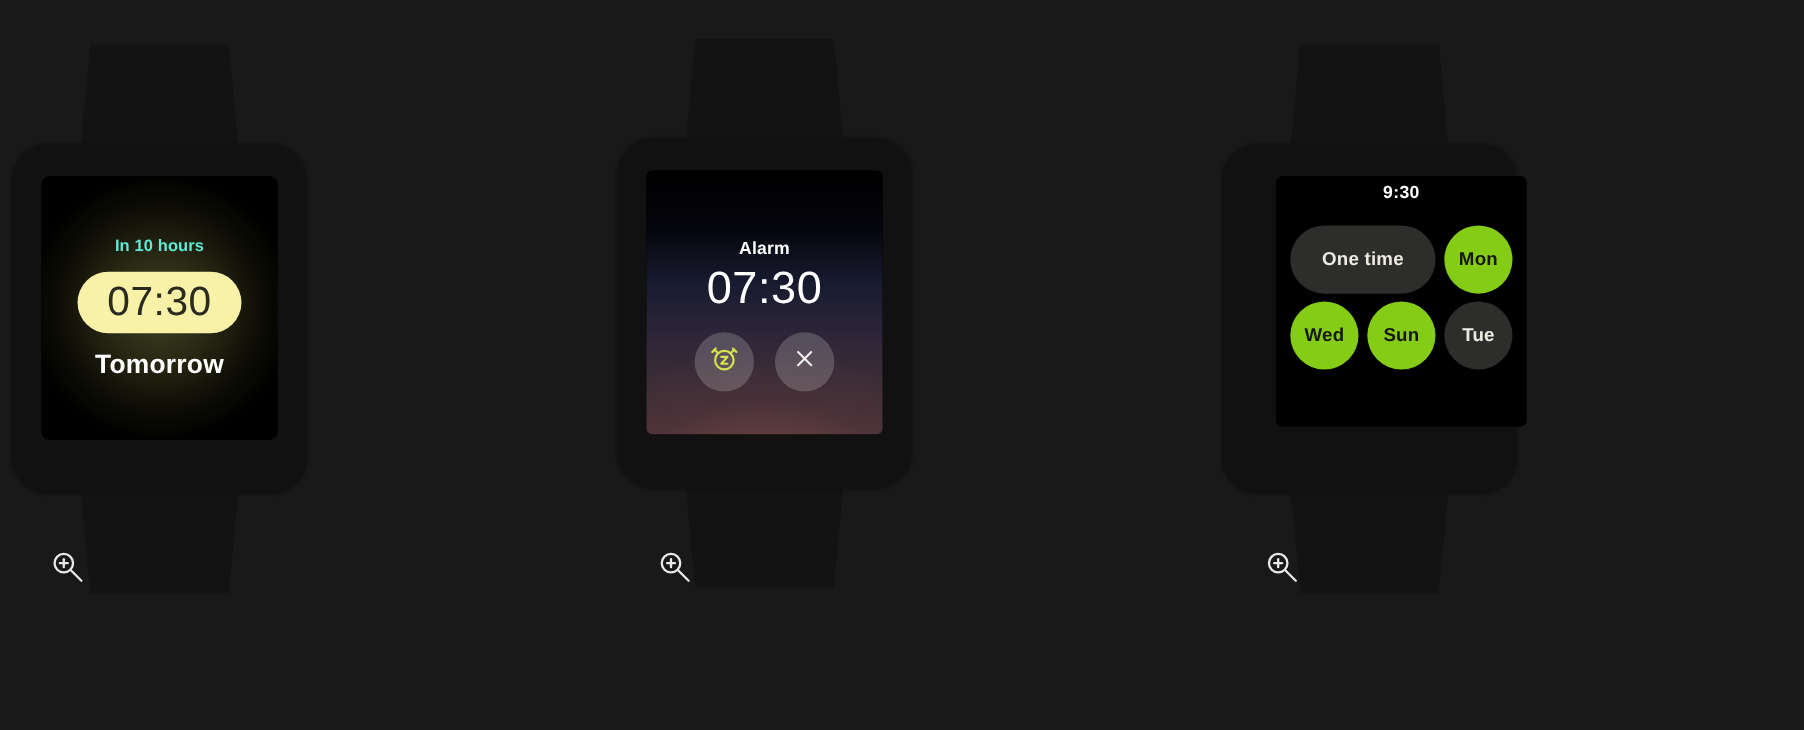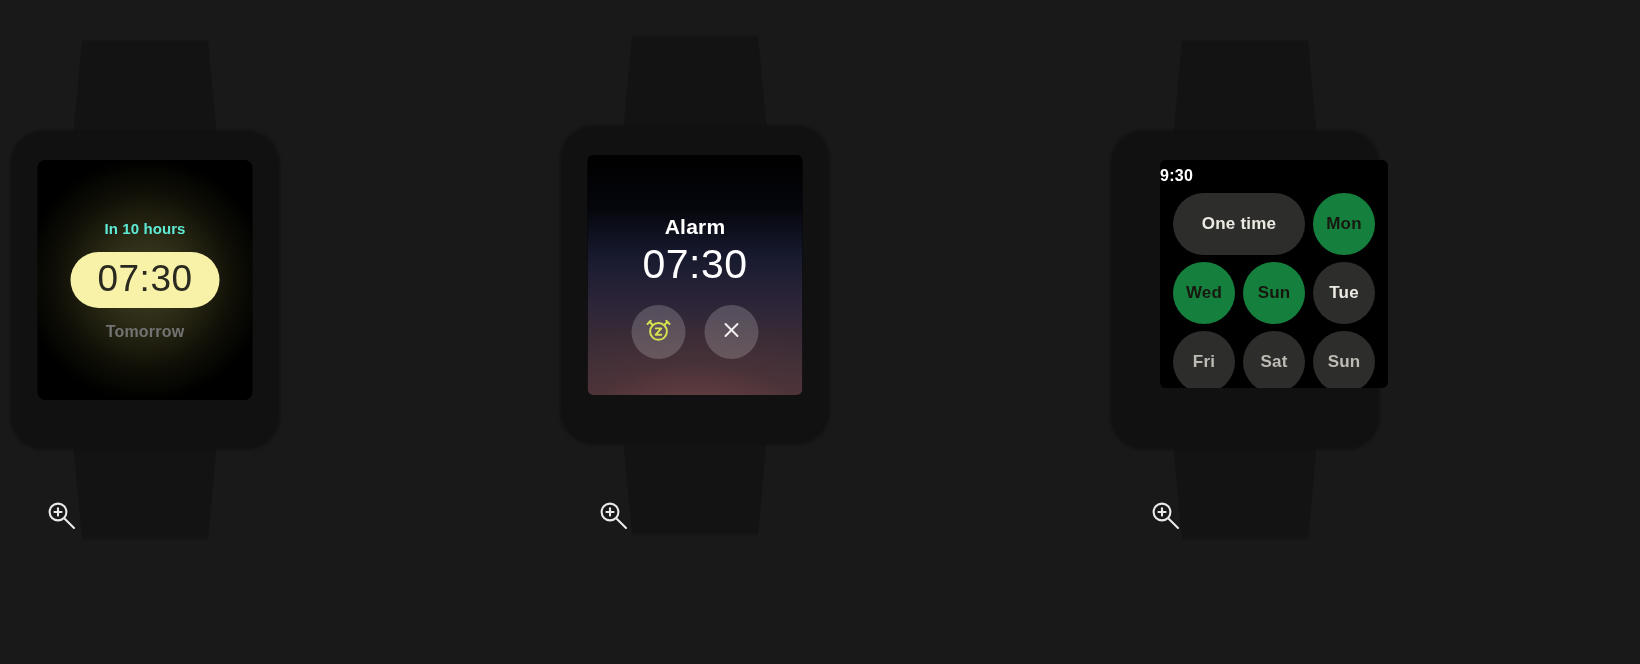--- a/index.html
+++ b/index.html
@@ -111,23 +111,23 @@
     background: #f7f2a8;
     color: #2a2a20;
     font-size: 37px;
     font-weight: 400;
     border-radius: 40px;
     padding: 8px 27px 11px 27px;
     line-height: 1;
     letter-spacing: .5px;
   }
   .w1-day {
-    font-size: 16px;
-    font-weight: bold;
-    color: #737373;
+    font-size: 24px;
+    font-weight: bold;
+    color: #ffffff;
     letter-spacing: .2px;
   }
 
   
   #watch2 { left: 560px; top: 35px; }
 
   #watch2 .screen { border-radius: 6px; }
 
   .w2-bg {
     position: absolute;
@@ -146,21 +146,21 @@
   .w2-inner {
     position: absolute;
     inset: 0;
     display: flex;
     flex-direction: column;
     align-items: center;
     justify-content: center;
     padding-top: 24px;
   }
   .w2-title {
-    font-size: 21px;
+    font-size: 16px;
     font-weight: bold;
     color: #ffffff;
     letter-spacing: .2px;
   }
   .w2-time {
     font-size: 41px;
     font-weight: 300;
     color: #ffffff;
     line-height: 1.15;
     margin-top: 2px;
@@ -192,20 +192,22 @@
     height: 228px;
     border-radius: 6px;
   }
 
   .w3-inner {
     position: absolute;
     inset: 0;
     padding: 7px 0 0 0;
     display: flex;
     flex-direction: column;
+    align-items: center;
+    gap: 12px;
   }
   .w3-clock {
     font-size: 16px;
     font-weight: bold;
     color: #ffffff;
     letter-spacing: .3px;
     margin-bottom: 8px;
   }
   .w3-grid {
     width: 100%;
@@ -225,21 +227,21 @@
     display: flex;
     align-items: center;
     justify-content: center;
     font-size: 17px;
     font-weight: bold;
     letter-spacing: .2px;
     flex: 0 0 auto;
   }
   .chip.round { width: 62px; }
   .chip.wide  { width: 132px; }
-  .chip.on  { background: #15803d; color: #17170f; }
+  .chip.on  { background: #84cc16; color: #17170f; }
   .chip.off { background: #2d2d2b; color: #eceae2; }
   .chip.dim { color: #bdbbb4; }
 
   
   .magnifier {
     position: absolute;
     width: 34px;
     height: 34px;
   }
   #mag1 { left: 44px;   top: 498px; }
@@ -313,25 +315,20 @@
         <div class="w3-grid" id="w3-grid">
             <div class="w3-row">
               <div class="chip wide off">One time</div>
               <div class="chip round on">Mon</div>
             </div>
             <div class="w3-row">
               <div class="chip round on">Wed</div>
               <div class="chip round on">Sun</div>
               <div class="chip round off">Tue</div>
             </div>
-            <div class="w3-row">
-              <div class="chip round off dim">Fri</div>
-              <div class="chip round off dim">Sat</div>
-              <div class="chip round off dim">Sun</div>
-            </div>
           </div>
       </div>
     </div>
   </div>
 
   <div class="magnifier" id="mag1">
     <svg width="34" height="34" viewBox="0 0 34 34" fill="none" stroke="#e9e9e9" stroke-width="2.1" stroke-linecap="round">
       <circle cx="14" cy="14" r="8.4"></circle>
       <path d="M10.4 14 h7.2"></path>
       <path d="M14 10.4 v7.2"></path>

